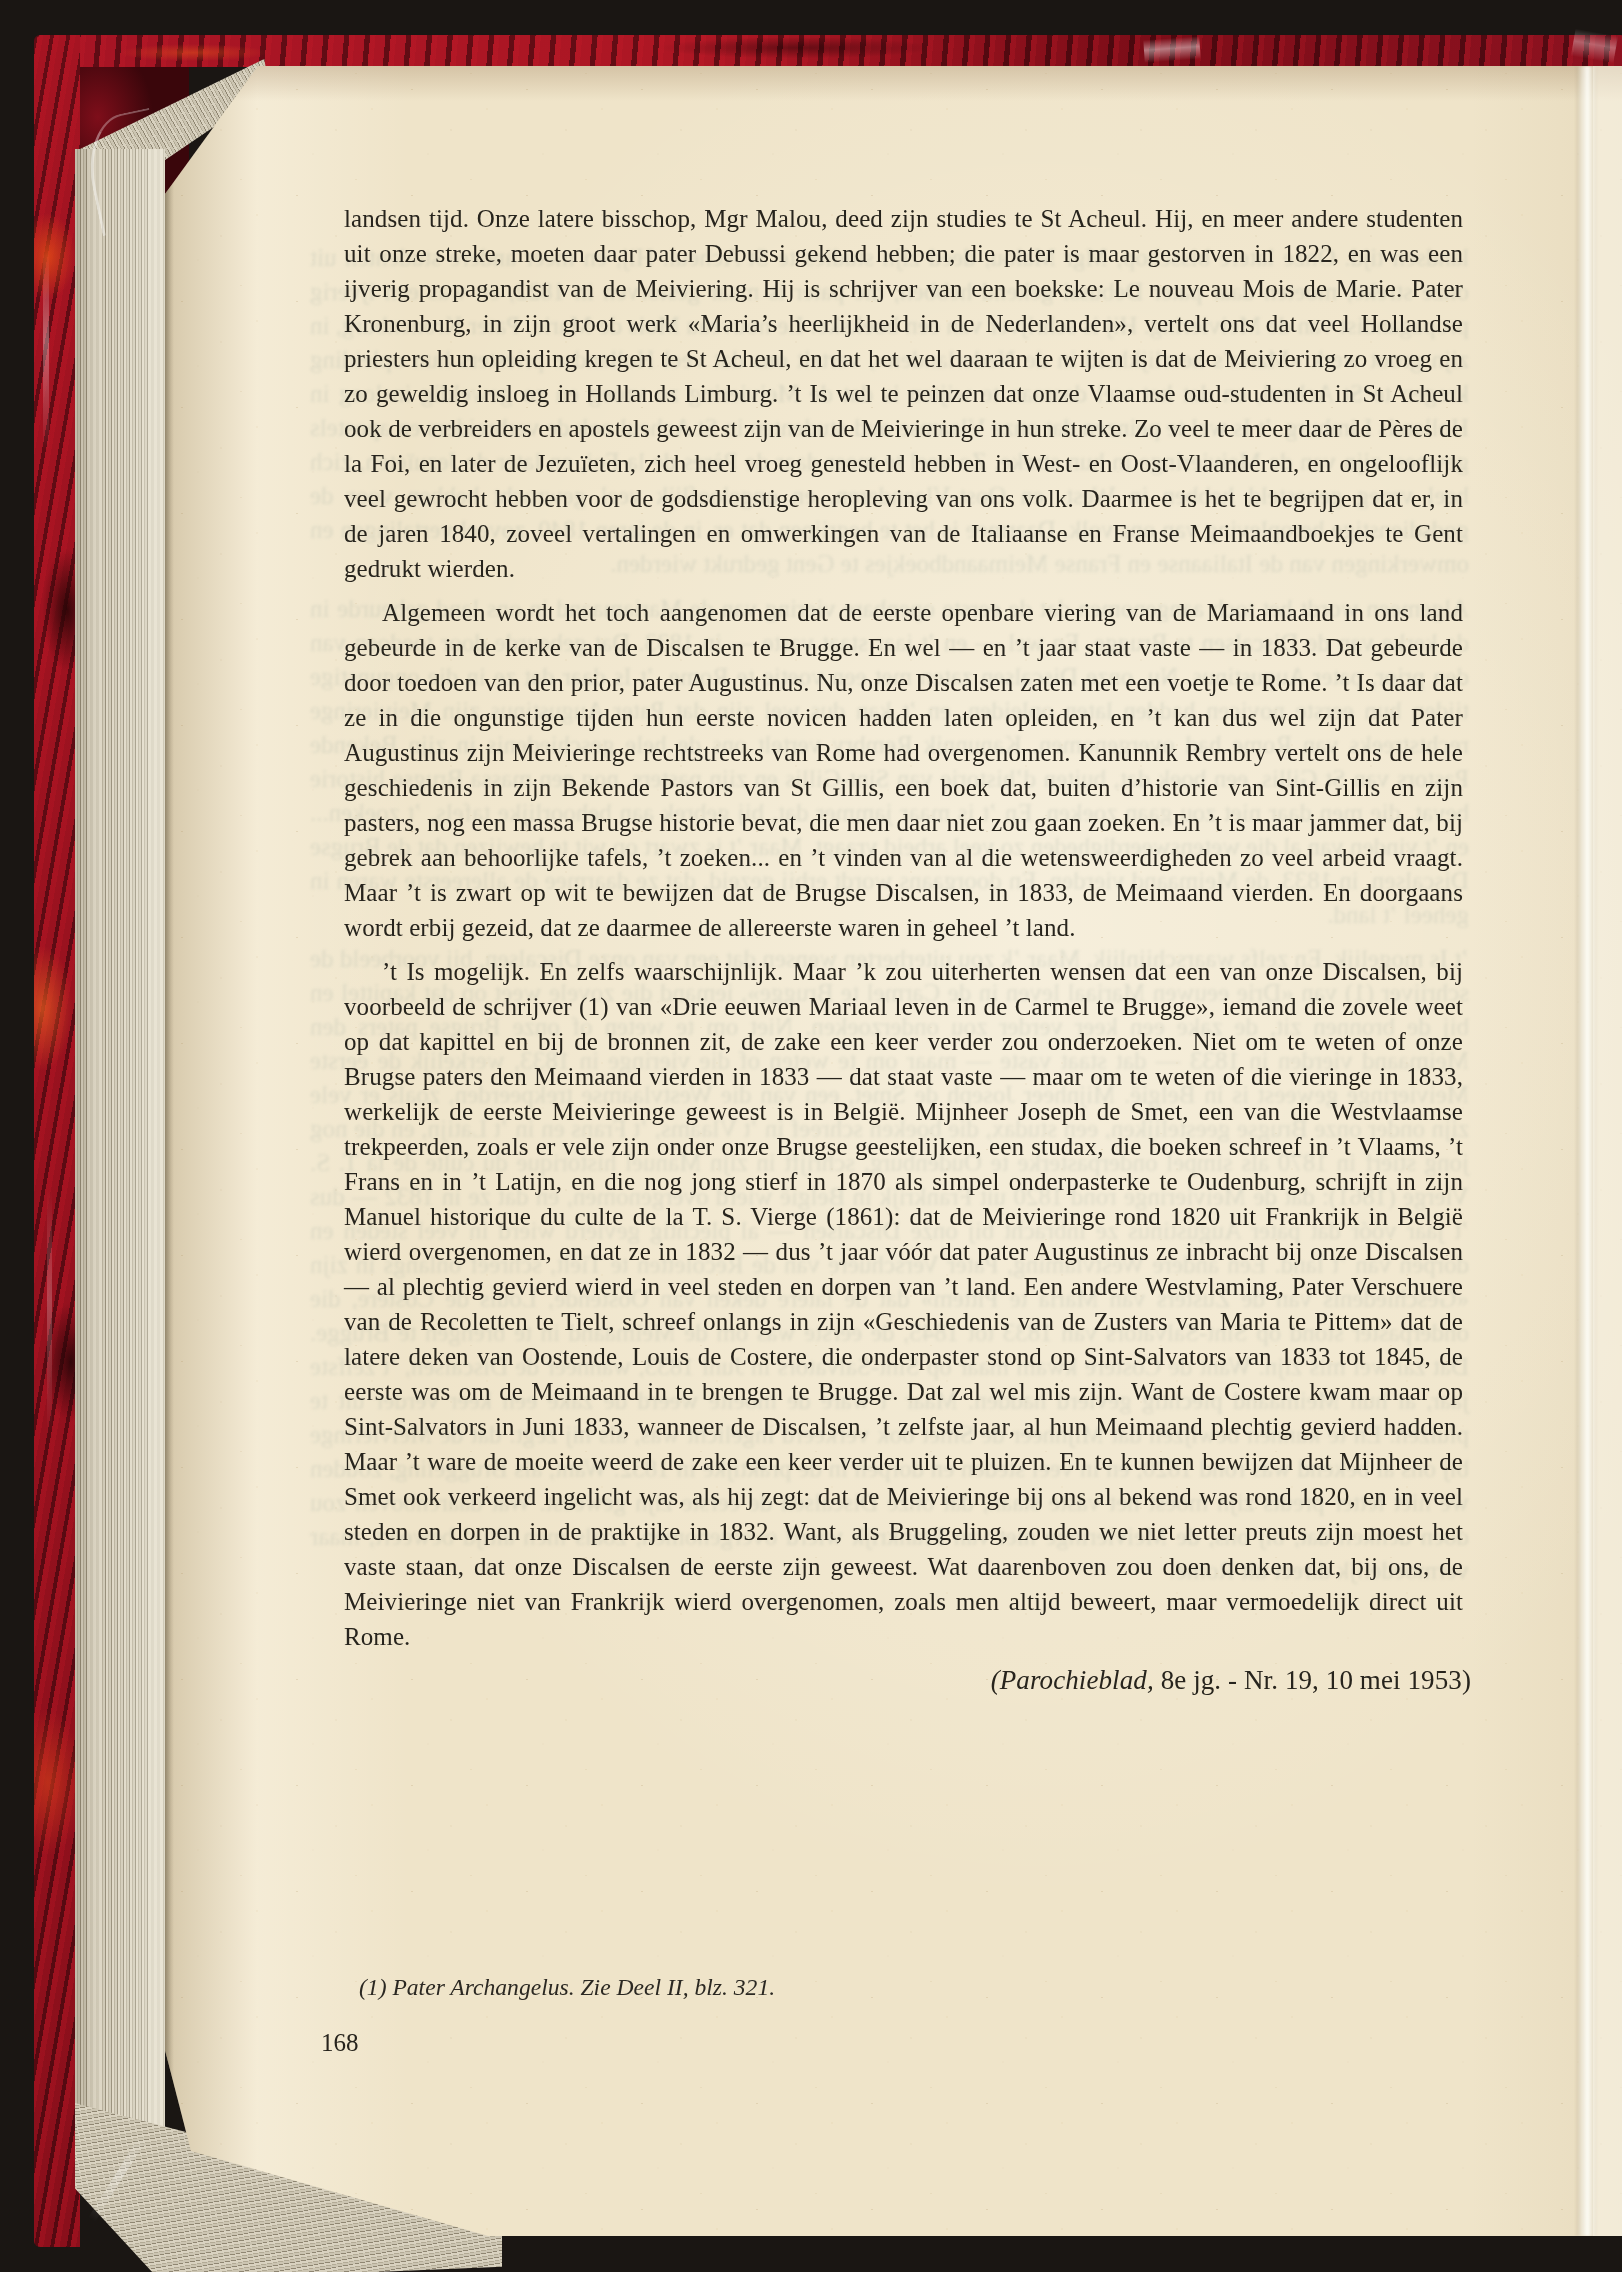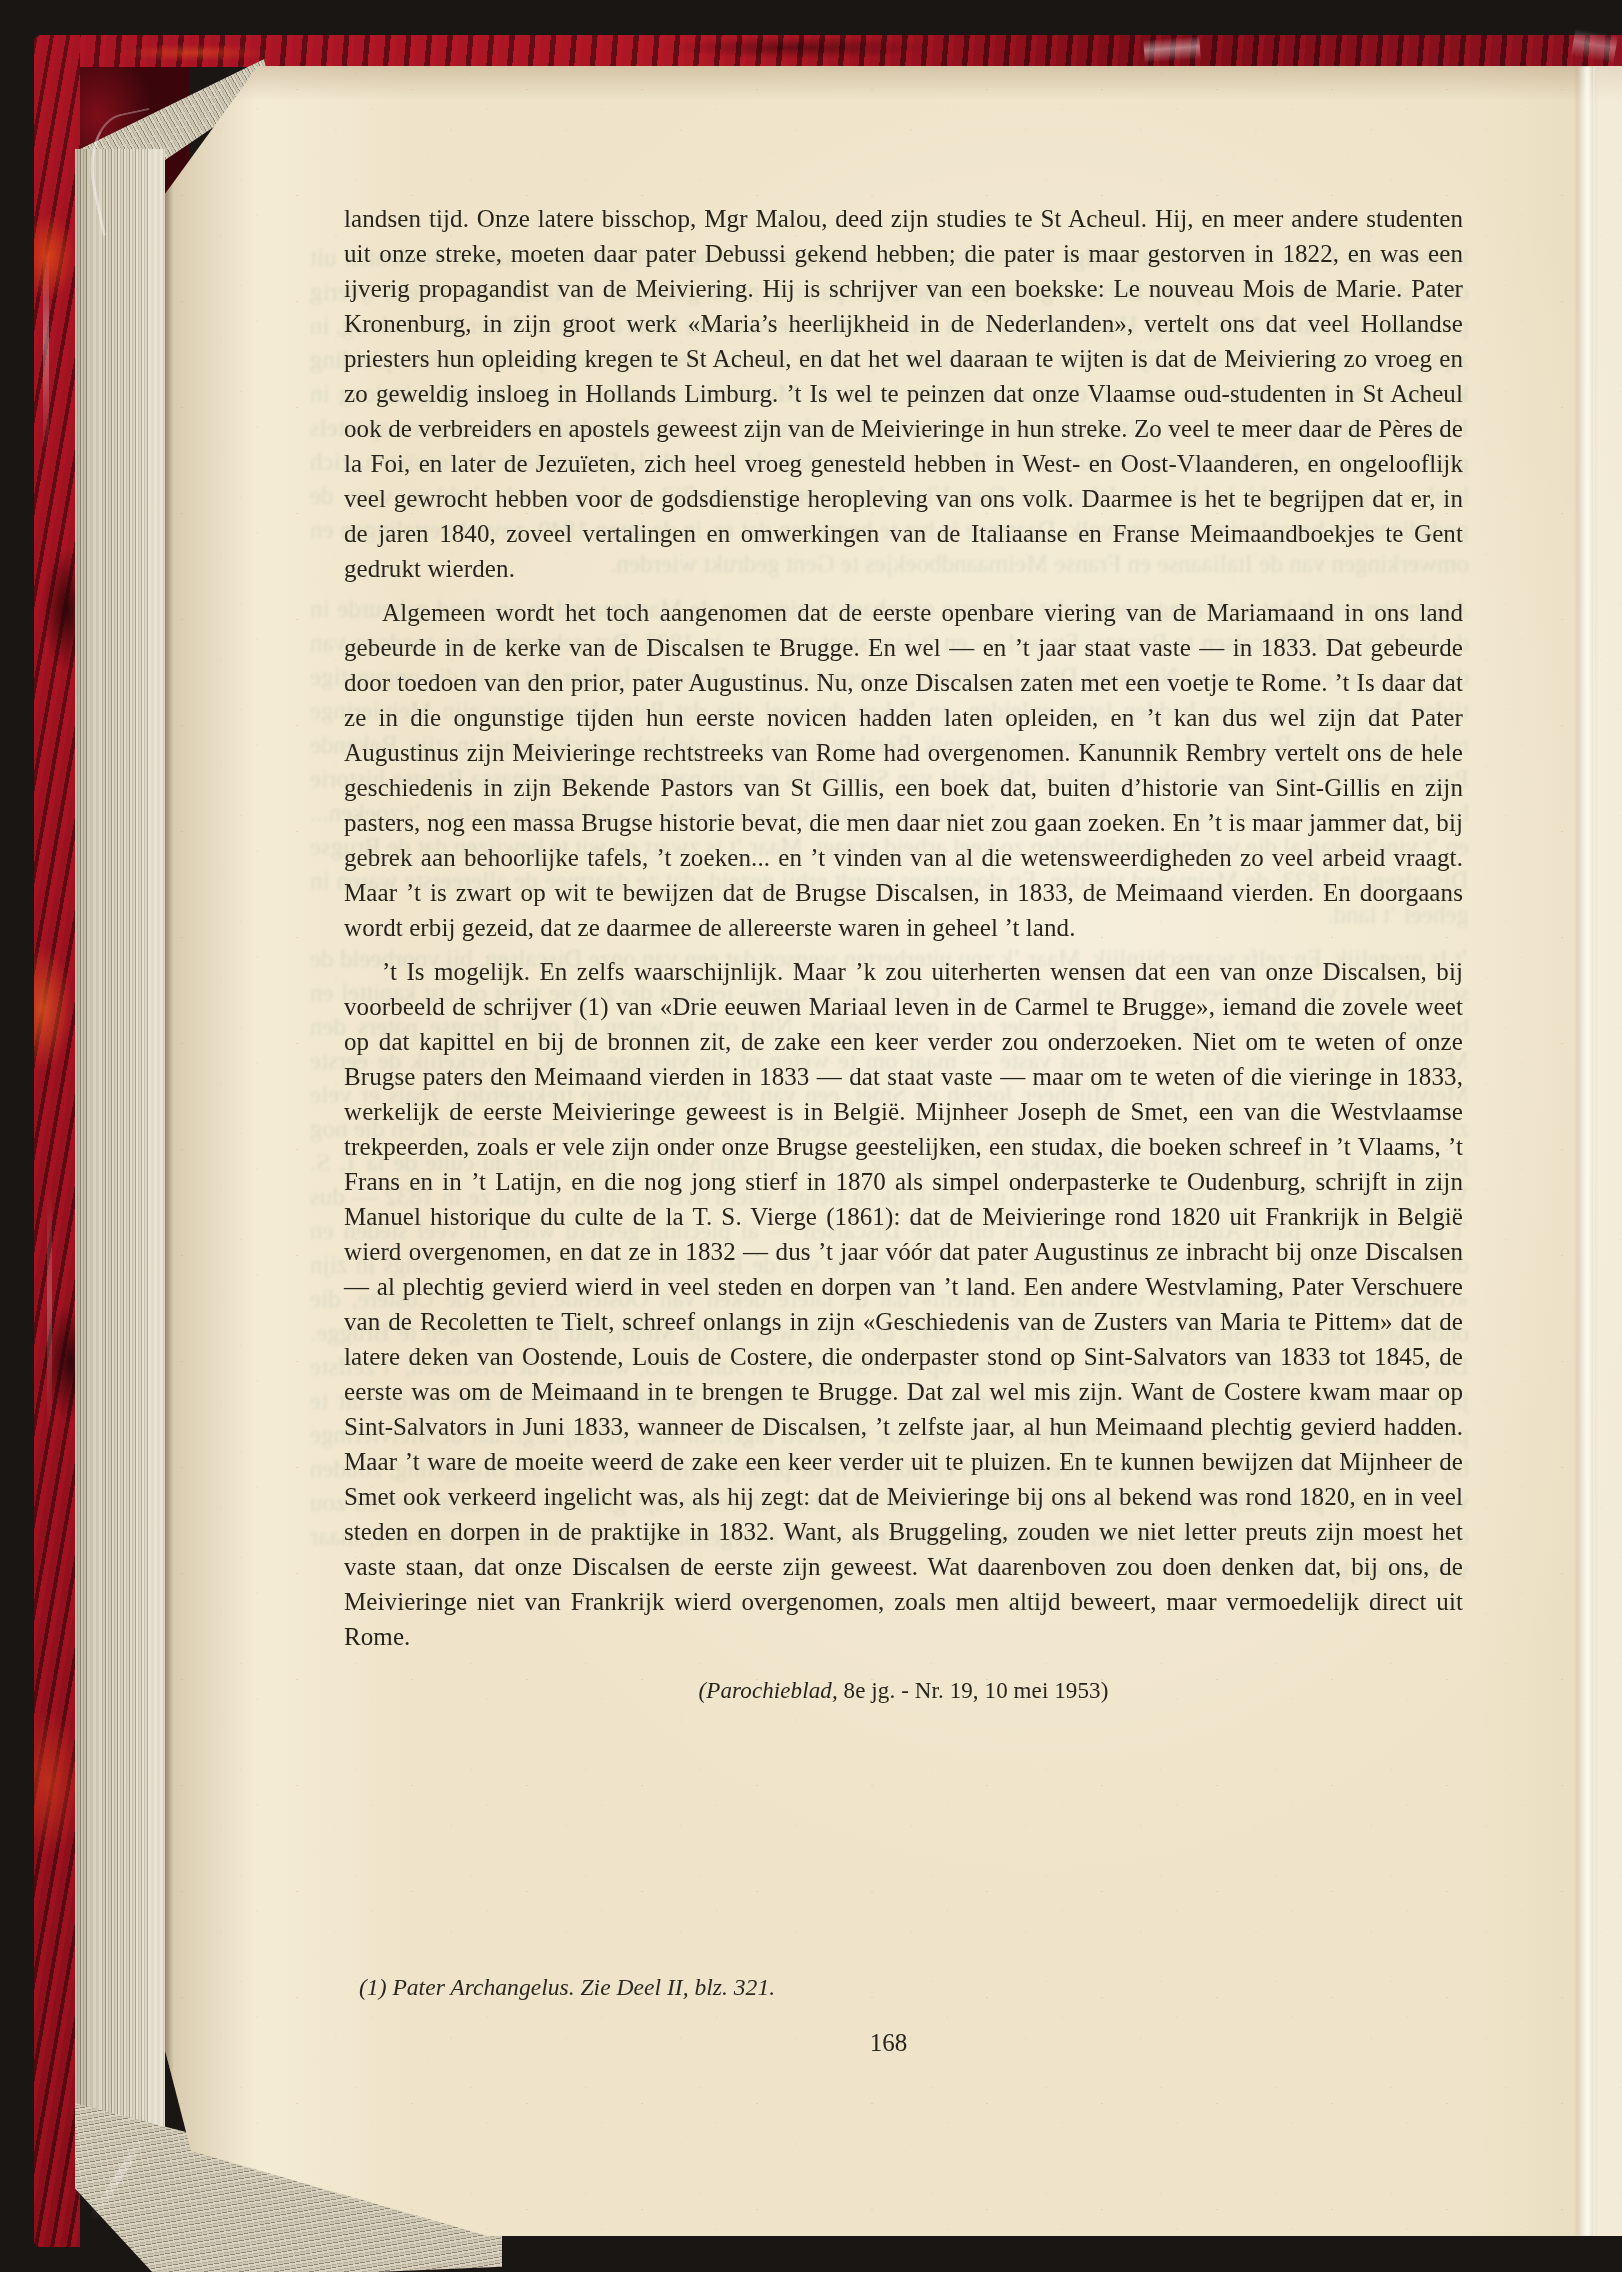--- a/index.html
+++ b/index.html
@@ -61,25 +61,25 @@
   .crease-right{position:absolute;right:26px;top:0;bottom:0;width:21.4px;filter:blur(1.1px);
     background:linear-gradient(to right, rgba(120,100,60,.14), rgba(255,255,250,.9) 55%, rgba(120,100,60,.12));}
   .page-right-light{position:absolute;right:0;top:0;bottom:0;width:30.5px;background:rgba(255,252,244,.45);}
 
   
   .text-block{position:absolute;left:171px;top:127px;width:1135px;
     font-size:25px;line-height:35px;text-align:justify;color:#27241d;
     letter-spacing:0.1px;}
   .text-block p{margin:8px;}
   .text-block p.ind{text-indent:38px;margin-top:9.2px;}
-  .citation{margin-top:19px;text-align:center;font-size:23px;}
+  .citation{margin-top:9px;text-align:right;font-size:27px;}
   .citation .it{font-style:italic;}
   .footnote{position:absolute;left:171px;top:1908px;width:1068px;
     font-size:23.6px;font-style:italic;color:#2b2822;margin-left:23px;}
-  .page-number{position:absolute;left:156px;top:1963px;width:1135px;text-align:center;
+  .page-number{position:absolute;left:156px;top:1963px;width:1135px;
     font-size:25px;color:#27241d;}
 
   
   .bleed-wrap{position:absolute;inset:0;overflow:hidden;pointer-events:none;}
   .bleed-text{position:absolute;left:145px;top:175px;width:1159px;
     font-size:25px;line-height:34px;text-align:justify;color:#8fa095;
     transform:scaleX(-1);filter:blur(1.7px);opacity:.20;}
   .bleed-text p{margin:0 0 10.7px 0;}
 
   

